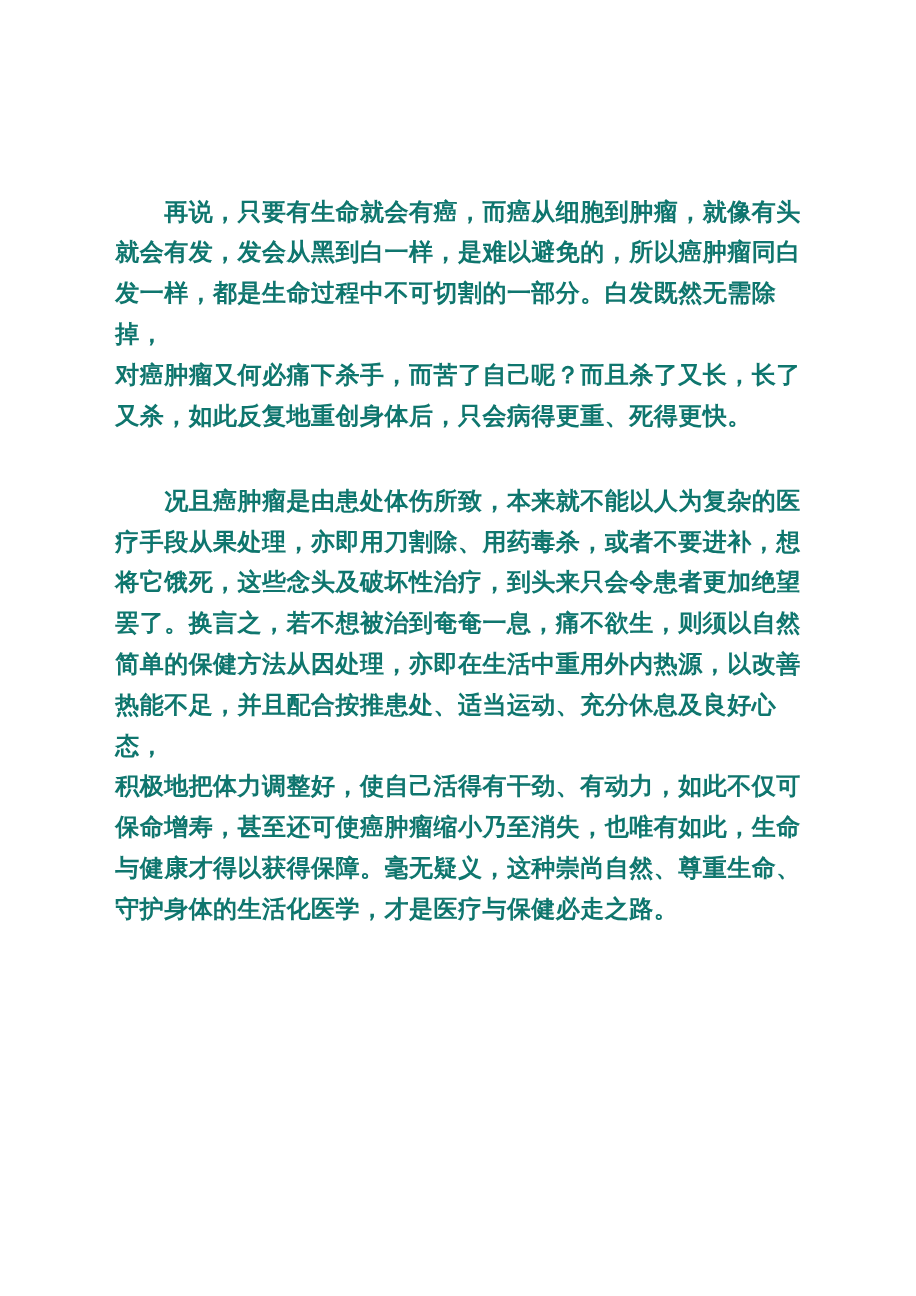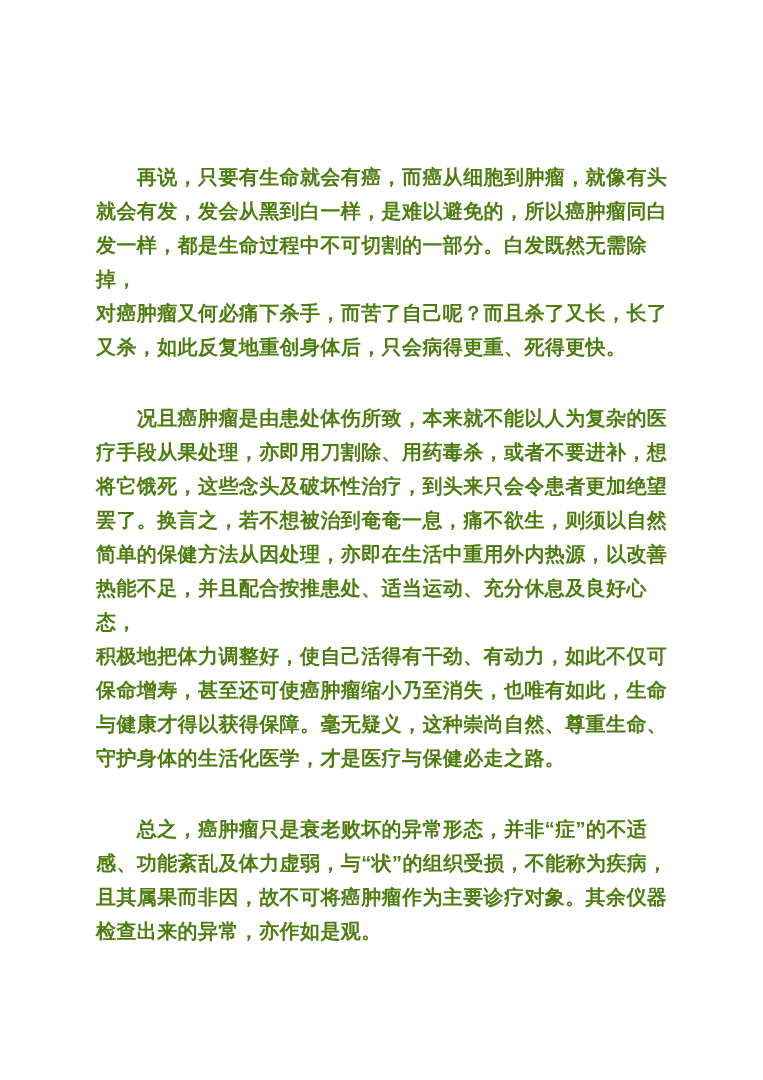--- a/index.html
+++ b/index.html
@@ -19,21 +19,21 @@
     top: 160px;
     left: 96px;
     width: 585px;
   }
   .para {
     margin: 0 0 37px 0;
     font-family: "Liberation Sans", "DejaVu Sans", sans-serif;
     font-size: 20px;
     line-height: 34px;
     letter-spacing: 0.4px;
-    color: #4d7c0f;
+    color: #0f766e;
     font-weight: 600;
     white-space: pre-line;       
     text-align: left;
   }
 </style>
 </head>
 <body>
 
 <div class="page">
   <article class="text-block">
@@ -45,18 +45,14 @@
     <p class="para">　　况且癌肿瘤是由患处体伤所致，本来就不能以人为复杂的医
 疗手段从果处理，亦即用刀割除、用药毒杀，或者不要进补，想
 将它饿死，这些念头及破坏性治疗，到头来只会令患者更加绝望
 罢了。换言之，若不想被治到奄奄一息，痛不欲生，则须以自然
 简单的保健方法从因处理，亦即在生活中重用外内热源，以改善
 热能不足，并且配合按推患处、适当运动、充分休息及良好心态，
 积极地把体力调整好，使自己活得有干劲、有动力，如此不仅可
 保命增寿，甚至还可使癌肿瘤缩小乃至消失，也唯有如此，生命
 与健康才得以获得保障。毫无疑义，这种崇尚自然、尊重生命、
 守护身体的生活化医学，才是医疗与保健必走之路。</p>
-    <p class="para">　　总之，癌肿瘤只是衰老败坏的异常形态，并非“症”的不适
-感、功能紊乱及体力虚弱，与“状”的组织受损，不能称为疾病，
-且其属果而非因，故不可将癌肿瘤作为主要诊疗对象。其余仪器
-检查出来的异常，亦作如是观。</p>
   </article>
 </div>
 
 </body></html>

